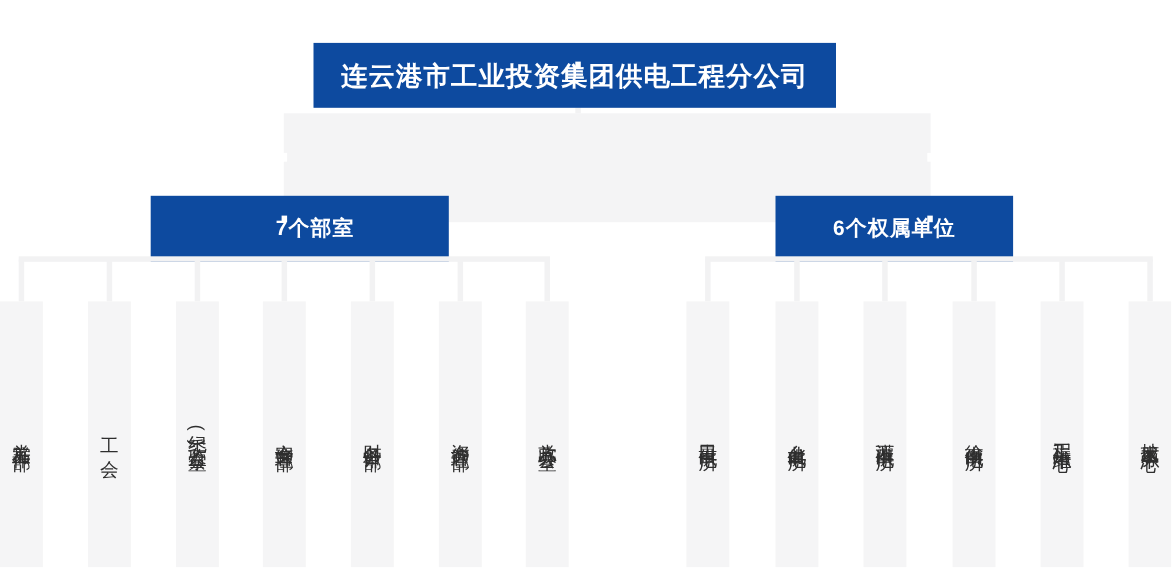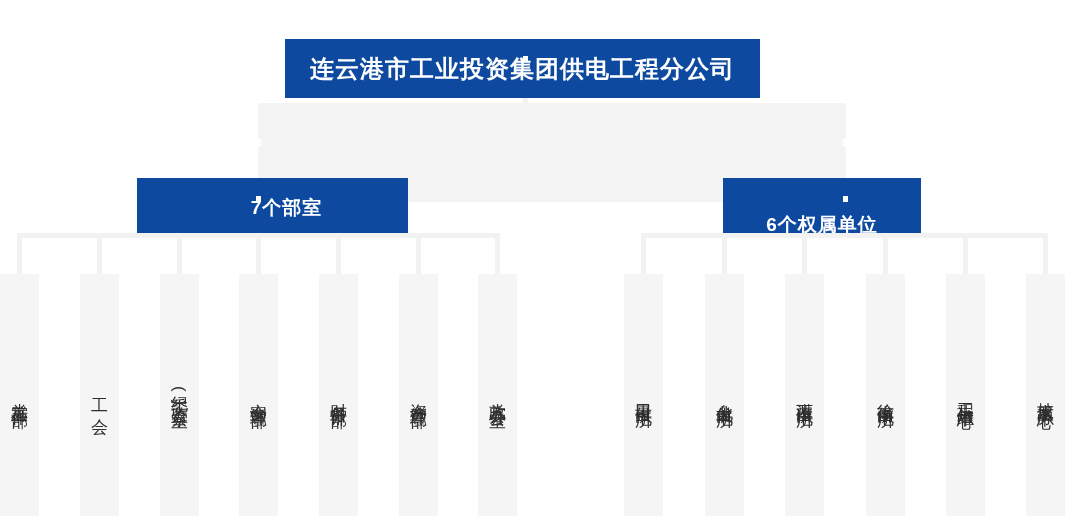--- a/index.html
+++ b/index.html
@@ -58,21 +58,21 @@
   <div class="abs cline" style="left:256px;top:202px;width:5px;height:31px;"></div>
   <div class="abs cline" style="left:843px;top:202px;width:5px;height:31px;"></div>
 
   <div class="abs node node-root" style="left:285px;top:3px;width:475px;height:59px;">
     <span>连云港市工业投资集团供电工程分公司</span>
   </div>
 
   <div class="abs node node-group" style="left:137px;top:142px;width:243px;height:60px;padding-left:28px;">
     <span>7个部室</span>
   </div>
-  <div class="abs node node-group" style="left:723px;top:142px;width:198px;height:60px;align-items:flex-end;">
+  <div class="abs node node-group" style="left:705px;top:142px;width:216px;height:60px;">
     <span>6个权属单位</span>
   </div>
 
   <div class="abs wtick" style="left:523px;top:56px;width:5px;height:6px;"></div>
   <div class="abs wtick" style="left:256px;top:139px;width:5px;height:8px;"></div>
   <div class="abs wtick" style="left:256px;top:196px;width:5px;height:6px;"></div>
   <div class="abs wtick" style="left:843px;top:139px;width:5px;height:8px;"></div>
   <div class="abs wtick" style="left:843px;top:196px;width:5px;height:6px;"></div>
 
   <div class="abs cline" style="left:17px;top:233px;width:483px;height:5px;"></div>

